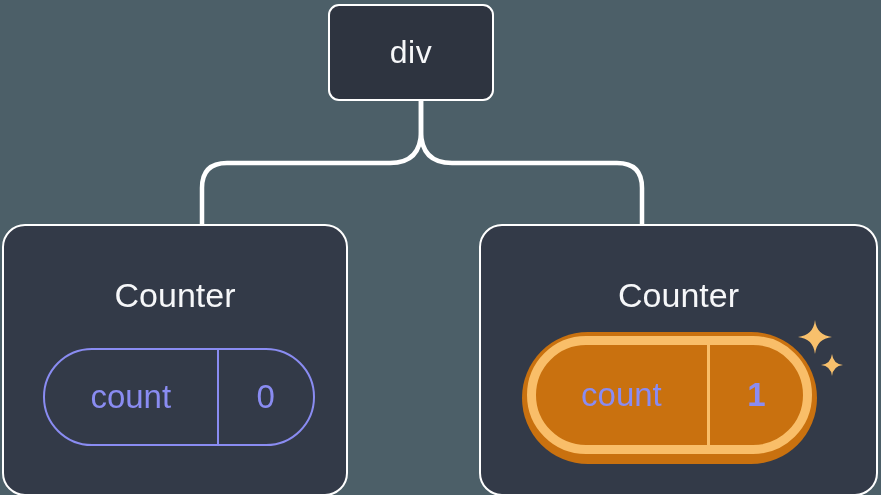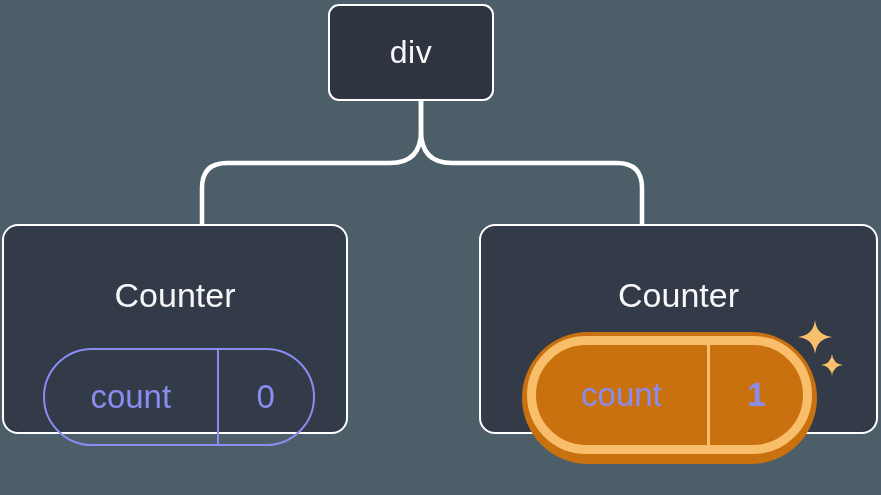--- a/index.html
+++ b/index.html
@@ -38,25 +38,25 @@
     display: flex;
     align-items: center;
     justify-content: center;
     color: var(--text, #f6f7f9);
     font-size: 32px;
     letter-spacing: 0.5px;
   }
   .card {
     position: absolute;
     top: 224px;
-    height: 210px;
+    height: 272px;
     box-sizing: border-box;
     background: var(--card-bg, #333a48);
     border: 2.5px solid var(--line, #ffffff);
-    border-radius: 16px;
+    border-radius: 23px;
   }
   .card.left  { left: 2px;   width: 346px; }
   .card.right { left: 479px; width: 399px; }
   .card-title {
     position: absolute;
     left: 0; right: 0;
     top: 47px;
     text-align: center;
     color: var(--text, #f6f7f9);
     font-size: 34px;

